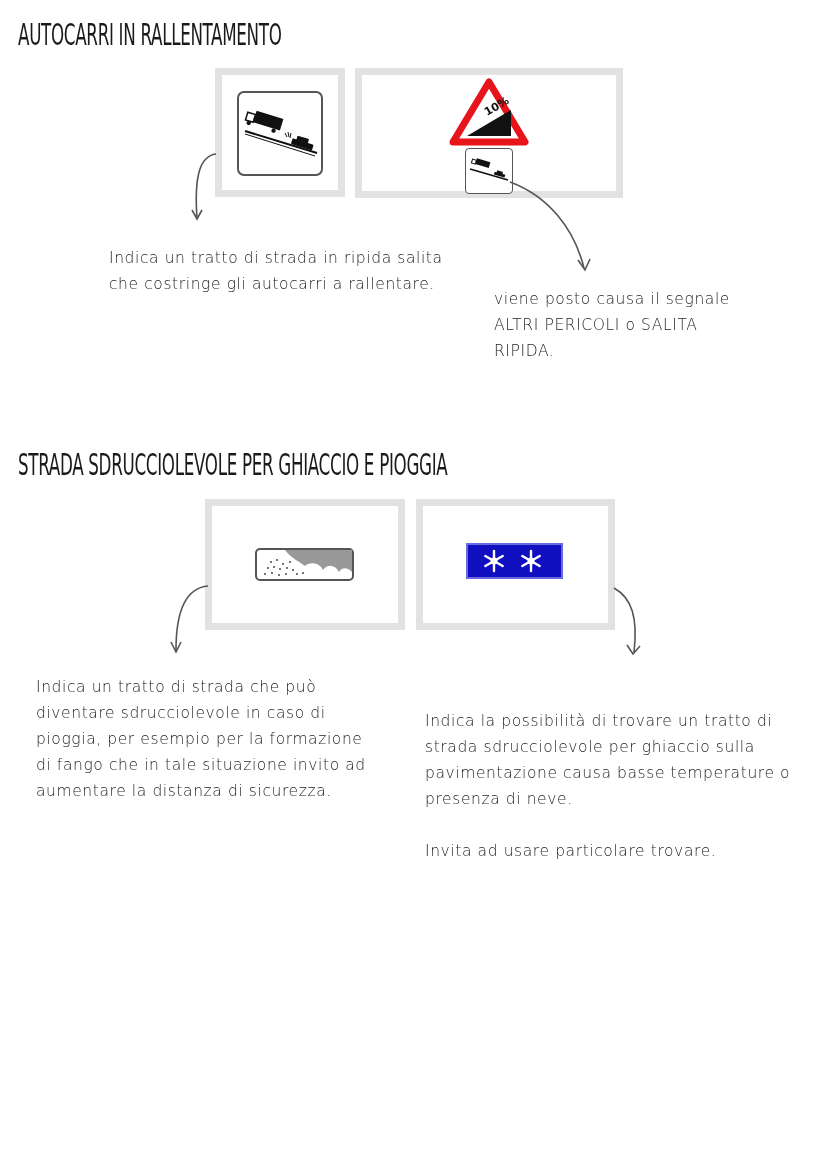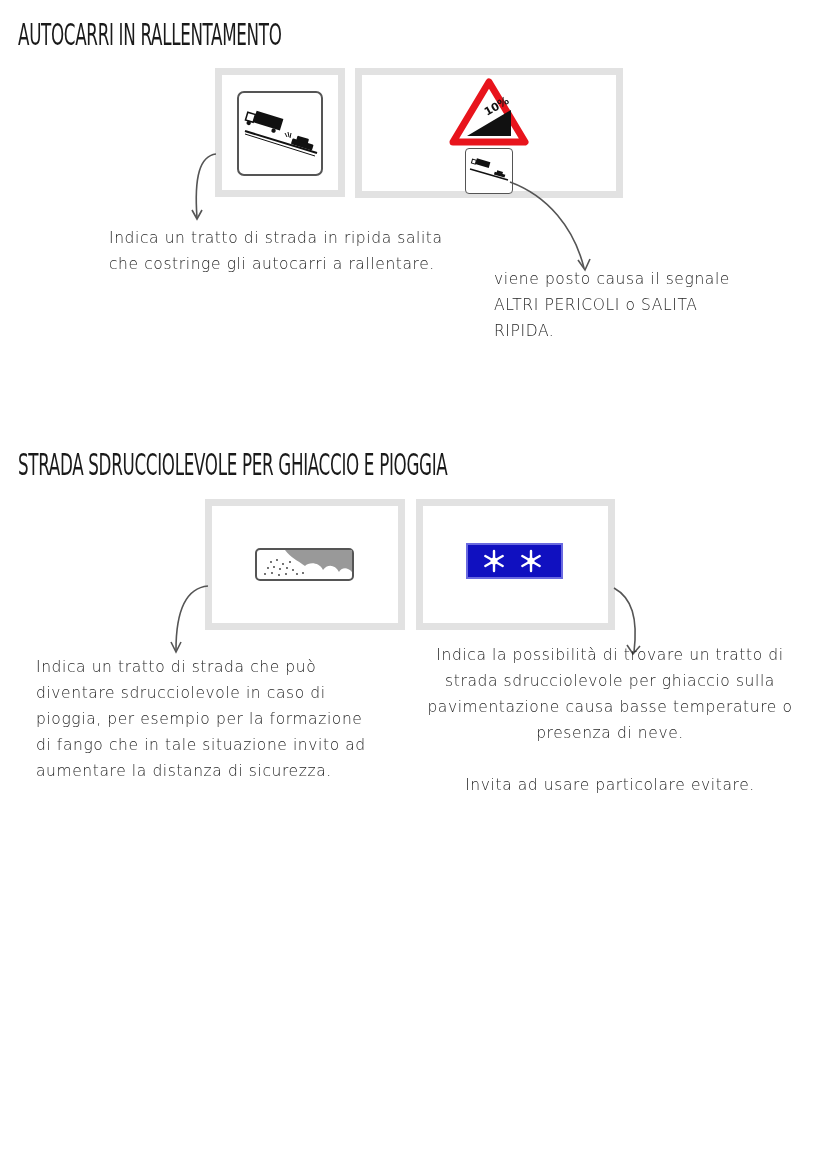--- a/index.html
+++ b/index.html
@@ -26,20 +26,21 @@
   }
 
   .text {
     position: absolute;
     font-family: "DejaVu Sans", sans-serif;
     font-size: 15.5px;
     line-height: 26px;
     color: #262626;
     letter-spacing: 0.6px;
     font-weight: 300;
+    margin-top: 20px;
   }
   .text p { margin: 0; }
   .text p + p { margin-top: 26px; }
 
   .arrow { position: absolute; overflow: visible; }
 
   .sign-box {
     position: absolute;
     border: 2px solid #555;
     border-radius: 7px;
@@ -169,16 +170,16 @@
 </svg>
 <svg class="arrow" width="50" height="75" style="left:610px; top:582px;">
   <path d="M4,6 C22,16 28,36 24,70" fill="none" stroke="#555" stroke-width="1.6"></path>
   <path d="M17,63 L23,72 L30,64" fill="none" stroke="#555" stroke-width="1.6"></path>
 </svg>
 
 <div class="text" style="left:36px; top:654px; width:330px;">
   <p>Indica un tratto di strada che può diventare sdrucciolevole in caso di pioggia, per esempio per la formazione di fango che in tale situazione invito ad aumentare la distanza di sicurezza.</p>
 </div>
 
-<div class="text" style="left:425px; top:642px; width:370px;text-align:center;">
+<div class="text" style="left:425px; top:688px; width:370px;">
   <p>Indica la possibilità di trovare un tratto di strada sdrucciolevole per ghiaccio sulla pavimentazione causa basse temperature o presenza di neve.</p>
-  <p>Invita ad usare particolare evitare.</p>
+  <p>Invita ad usare particolare trovare.</p>
 </div>
 
 </body></html>

